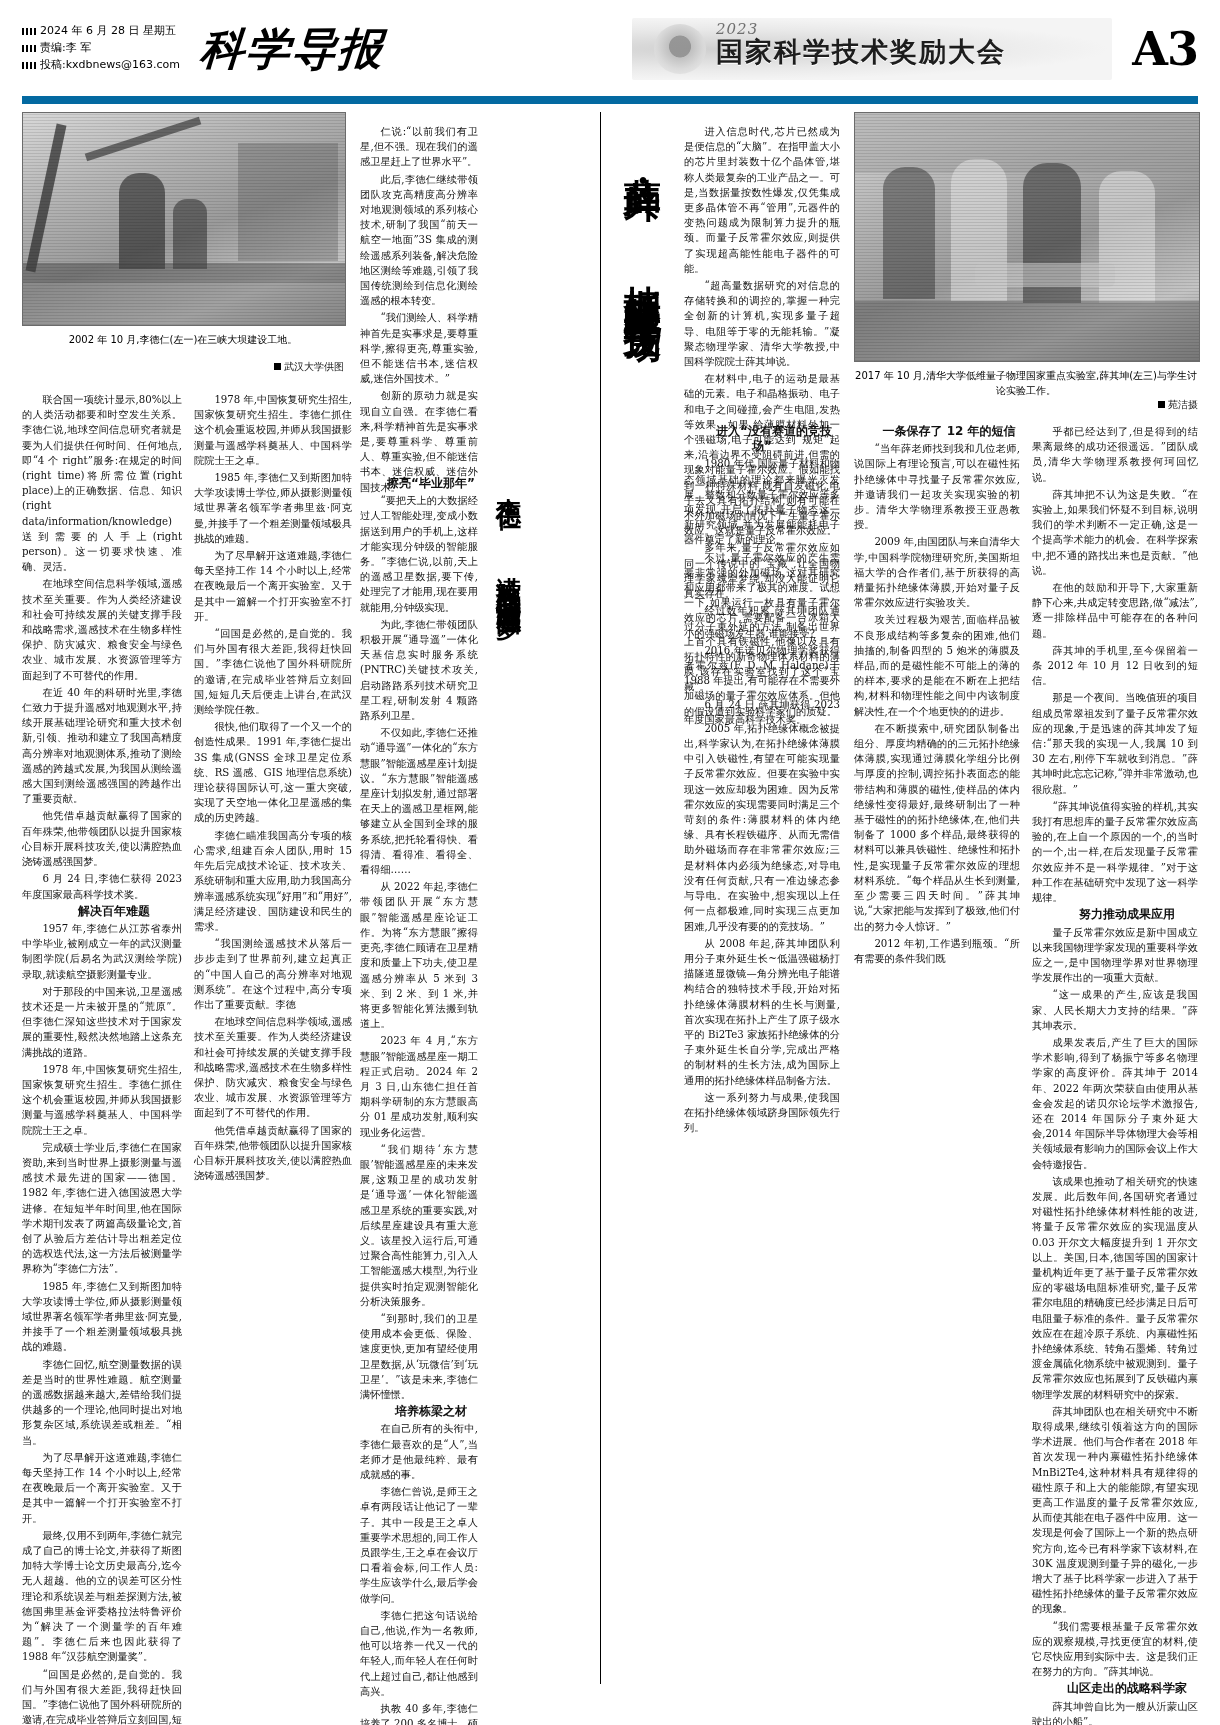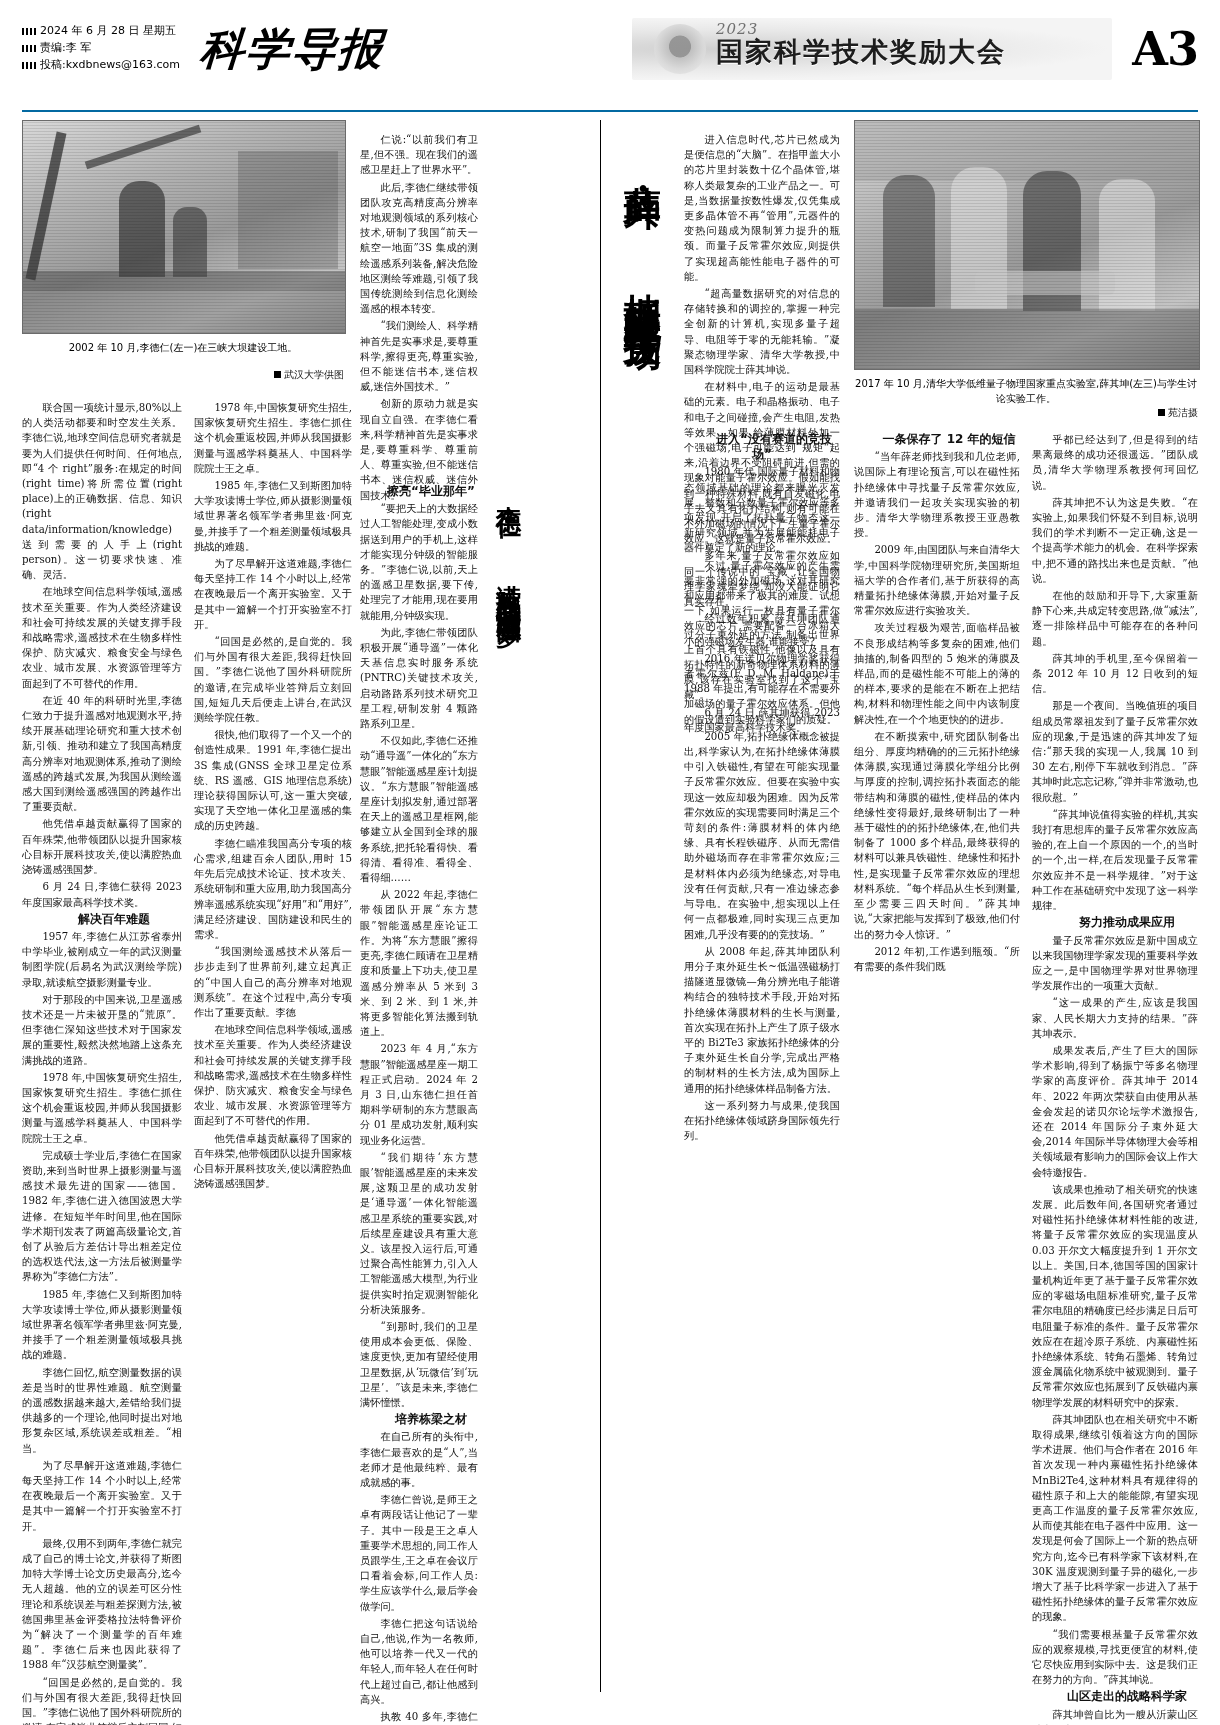--- a/index.html
+++ b/index.html
@@ -12,22 +12,22 @@
   }
   .page{
     position:absolute;inset:0;
     padding:14px 22px 10px 22px;
     box-sizing:border-box;
   }
   
   .masthead{
     position:relative;
     height:78px;
-    border-bottom:2px solid #0369a1;
-    padding-bottom:18px;
+    border-bottom:8px solid #0369a1;
+    padding-bottom:4px;
   }
   .mh-left{
     position:absolute;left:0;top:8px;
     font-size:11px;line-height:17px;color:#000;
   }
   .mh-left div{white-space:nowrap;}
   .mh-left .bar{
     display:inline-block;width:14px;height:7px;
     background:repeating-linear-gradient(90deg,#000 0 2px,#fff 2px 4px);
     margin-right:4px;vertical-align:middle;
@@ -286,21 +286,21 @@
         <p>薛其坤把不认为这是失败。“在实验上,如果我们怀疑不到目标,说明我们的学术判断不一定正确,这是一个提高学术能力的机会。在科学探索中,把不通的路找出来也是贡献。”他说。</p>
         <p>在他的鼓励和开导下,大家重新静下心来,共成定转变思路,做“减法”,逐一排除样品中可能存在的各种问题。</p>
         <p>薛其坤的手机里,至今保留着一条 2012 年 10 月 12 日收到的短信。</p>
         <p>那是一个夜间。当晚值班的项目组成员常翠祖发到了量子反常霍尔效应的现象,于是迅速的薛其坤发了短信:“那天我的实现一人,我属 10 到 30 左右,刚停下车就收到消息。”薛其坤时此忘忘记称,“弹并非常激动,也很欣慰。”</p>
         <p>“薛其坤说值得实验的样机,其实我打有思想库的量子反常霍尔效应高验的,在上自一个原因的一个,的当时的一个,出一样,在后发现量子反常霍尔效应并不是一科学规律。”对于这种工作在基础研究中发现了这一科学规律。</p>
         <p class="sub">努力推动成果应用</p>
         <p>量子反常霍尔效应是新中国成立以来我国物理学家发现的重要科学效应之一,是中国物理学界对世界物理学发展作出的一项重大贡献。</p>
         <p>“这一成果的产生,应该是我国家、人民长期大力支持的结果。”薛其坤表示。</p>
         <p>成果发表后,产生了巨大的国际学术影响,得到了杨振宁等多名物理学家的高度评价。薛其坤于 2014 年、2022 年两次荣获自由使用从基金会发起的诺贝尔论坛学术激报告,还在 2014 年国际分子束外延大会,2014 年国际半导体物理大会等相关领域最有影响力的国际会议上作大会特邀报告。</p>
         <p>该成果也推动了相关研究的快速发展。此后数年间,各国研究者通过对磁性拓扑绝缘体材料性能的改进,将量子反常霍尔效应的实现温度从 0.03 开尔文大幅度提升到 1 开尔文以上。美国,日本,德国等国的国家计量机构近年更了基于量子反常霍尔效应的零磁场电阻标准研究,量子反常霍尔电阻的精确度已经步满足日后可电阻量子标准的条件。量子反常霍尔效应在在超冷原子系统、内禀磁性拓扑绝缘体系统、转角石墨烯、转角过渡金属硫化物系统中被观测到。量子反常霍尔效应也拓展到了反铁磁内禀物理学发展的材料研究中的探索。</p>
-        <p>薛其坤团队也在相关研究中不断取得成果,继续引领着这方向的国际学术进展。他们与合作者在 2016 年首次发现一种内禀磁性拓扑绝缘体 MnBi2Te4,这种材料具有规律得的磁性原子和上大的能能隙,有望实现更高工作温度的量子反常霍尔效应,从而使其能在电子器件中应用。这一发现是何会了国际上一个新的热点研究方向,迄今已有科学家下该材料,在 30K 温度观测到量子异的磁化,一步增大了基子比科学家一步进入了基于磁性拓扑绝缘体的量子反常霍尔效应的现象。</p>
+        <p>薛其坤团队也在相关研究中不断取得成果,继续引领着这方向的国际学术进展。他们与合作者在 2018 年首次发现一种内禀磁性拓扑绝缘体 MnBi2Te4,这种材料具有规律得的磁性原子和上大的能能隙,有望实现更高工作温度的量子反常霍尔效应,从而使其能在电子器件中应用。这一发现是何会了国际上一个新的热点研究方向,迄今已有科学家下该材料,在 30K 温度观测到量子异的磁化,一步增大了基子比科学家一步进入了基于磁性拓扑绝缘体的量子反常霍尔效应的现象。</p>
         <p>“我们需要根基量子反常霍尔效应的观察规模,寻找更便宜的材料,使它尽快应用到实际中去。这是我们正在努力的方向。”薛其坤说。</p>
         <p class="sub">山区走出的战略科学家</p>
         <p>薛其坤曾自比为一艘从沂蒙山区驶出的小船”。</p>
         <p>1990 年,他属开泰蒙山脉走出的求学生涯,考入山东大学光学系。他自有的怀说,自己当时不算算特别努力,中频年轻年就产业史”,毕业那年,他没考上研究生,工作两年后又复,两次落榜。1987 年,他考入中国科学院物理研究所,开始了研究生学习。不过,在导师陆华的帮助下,他作为中日联合培养博士生,前往日本东北大学金属材料研究所学习。</p>
 
       </div>
     </div>
   </div>
 </div>
 

